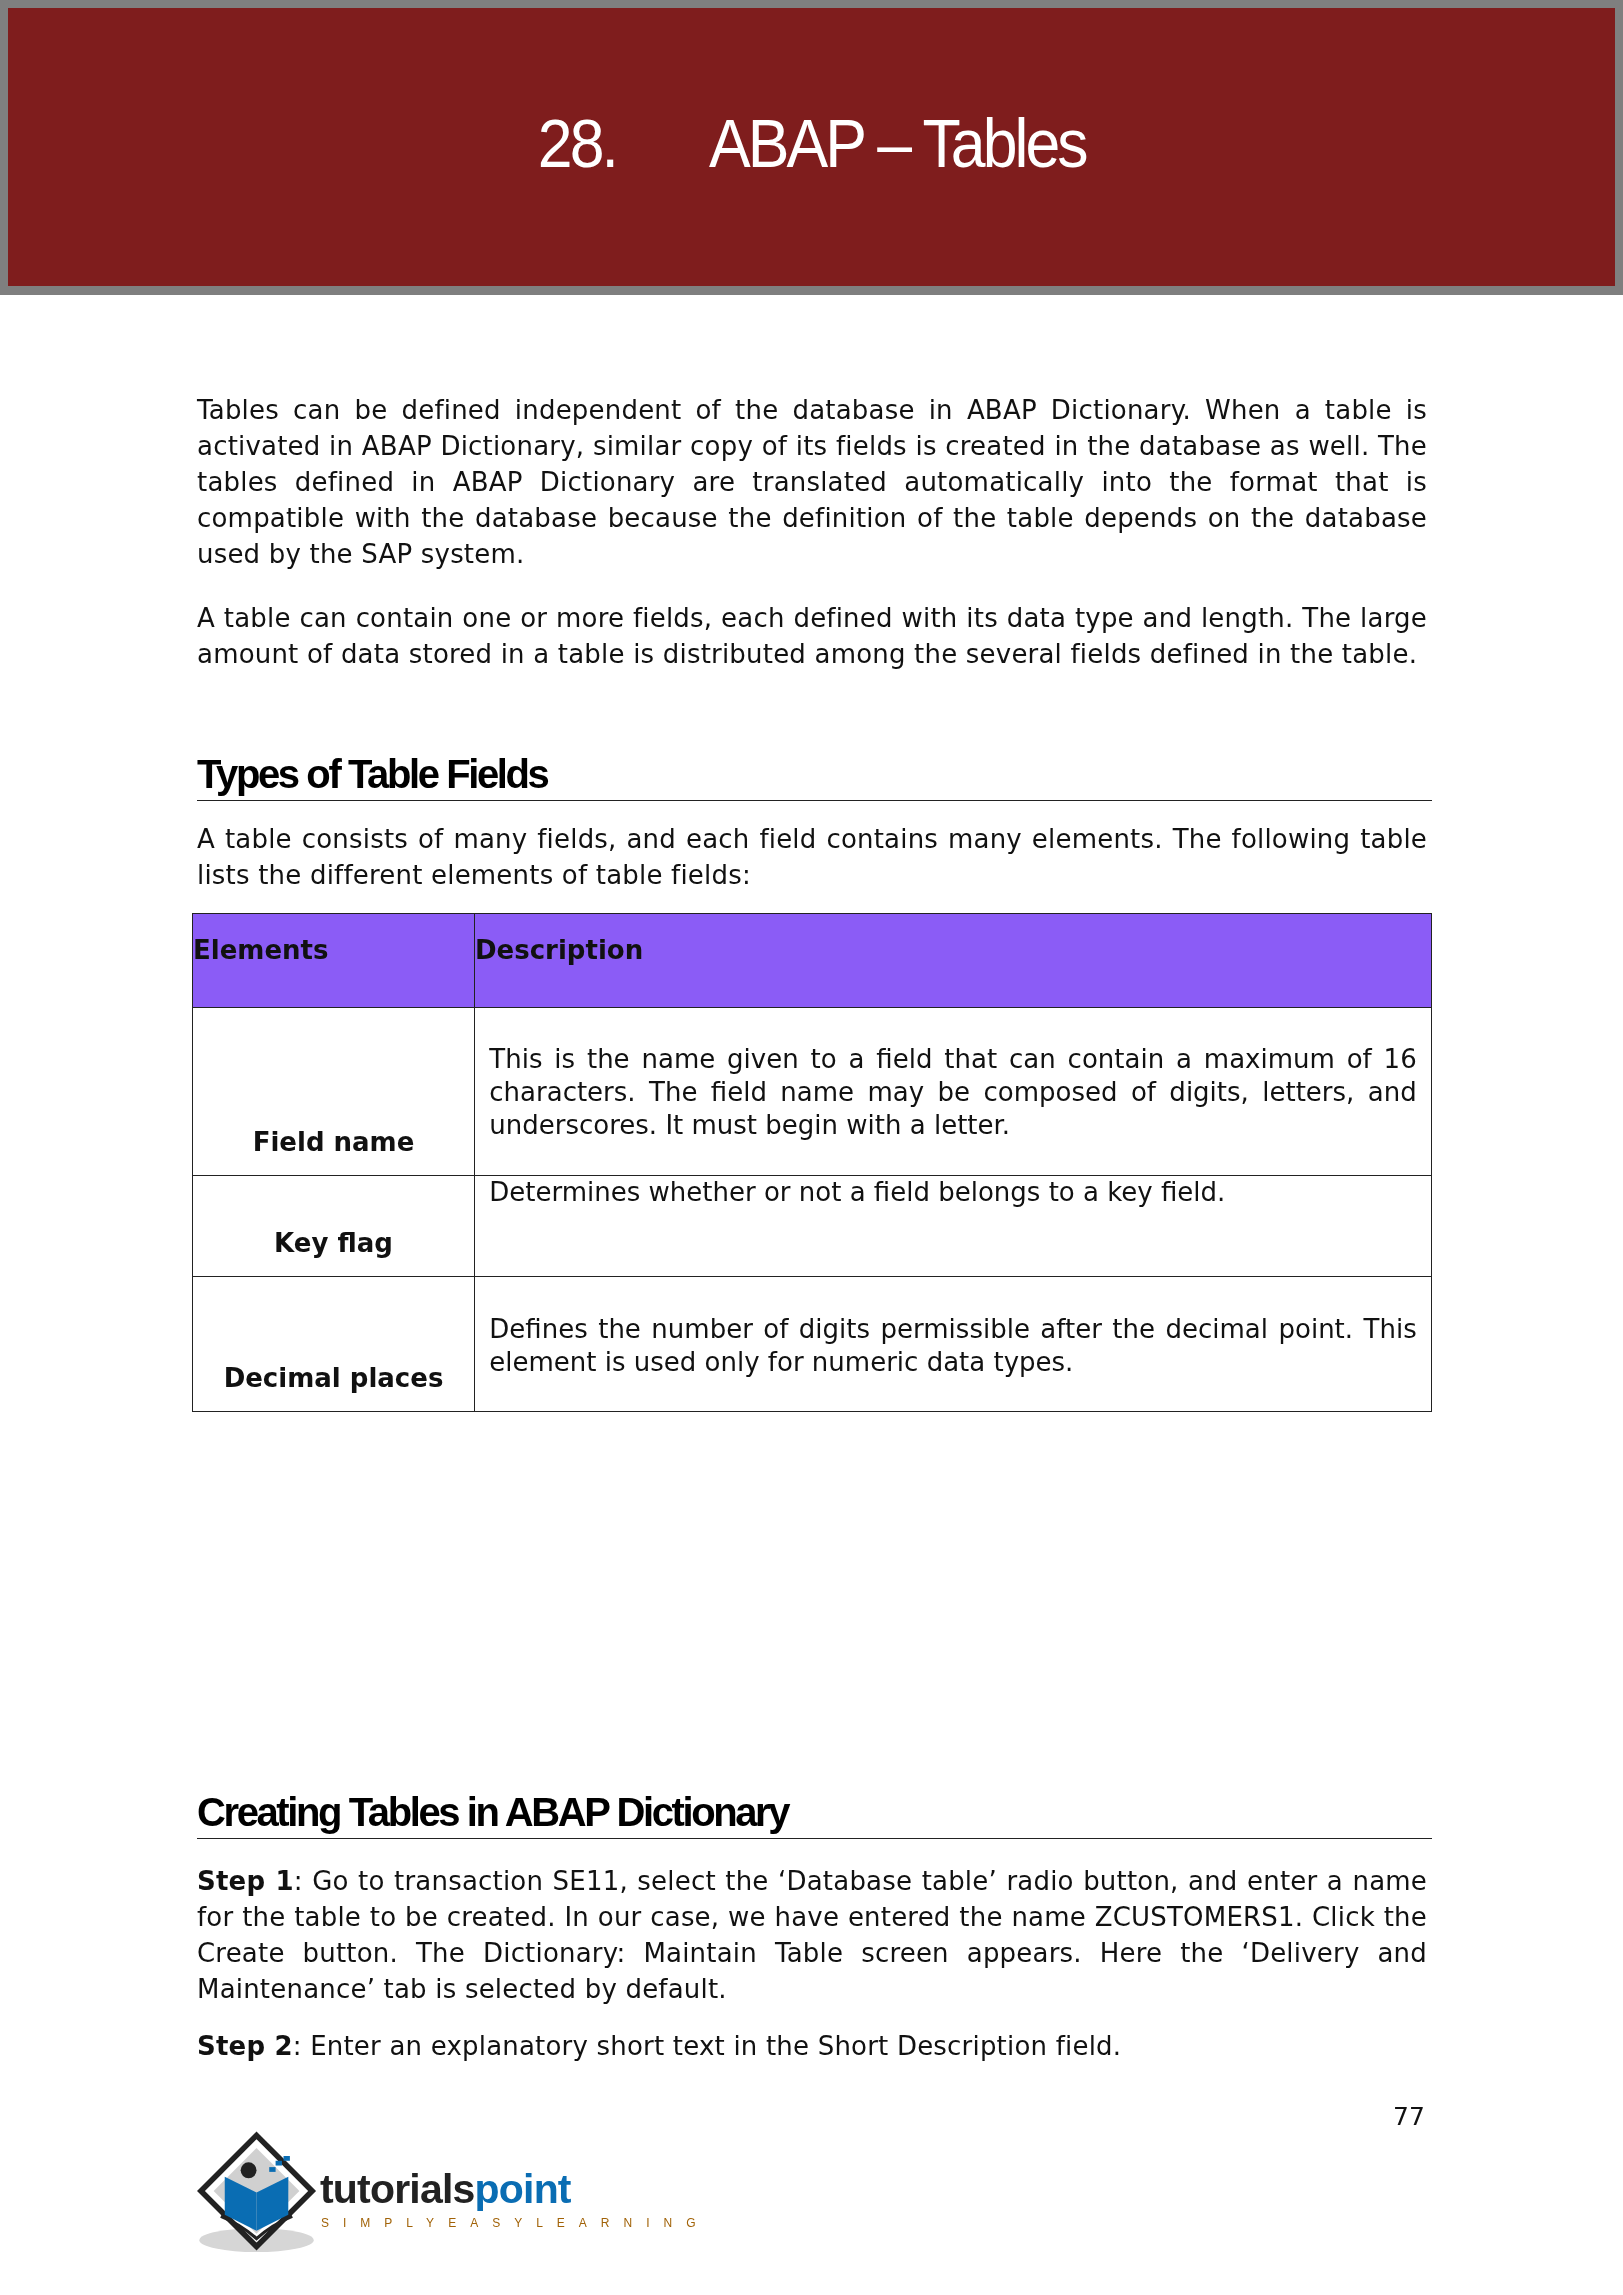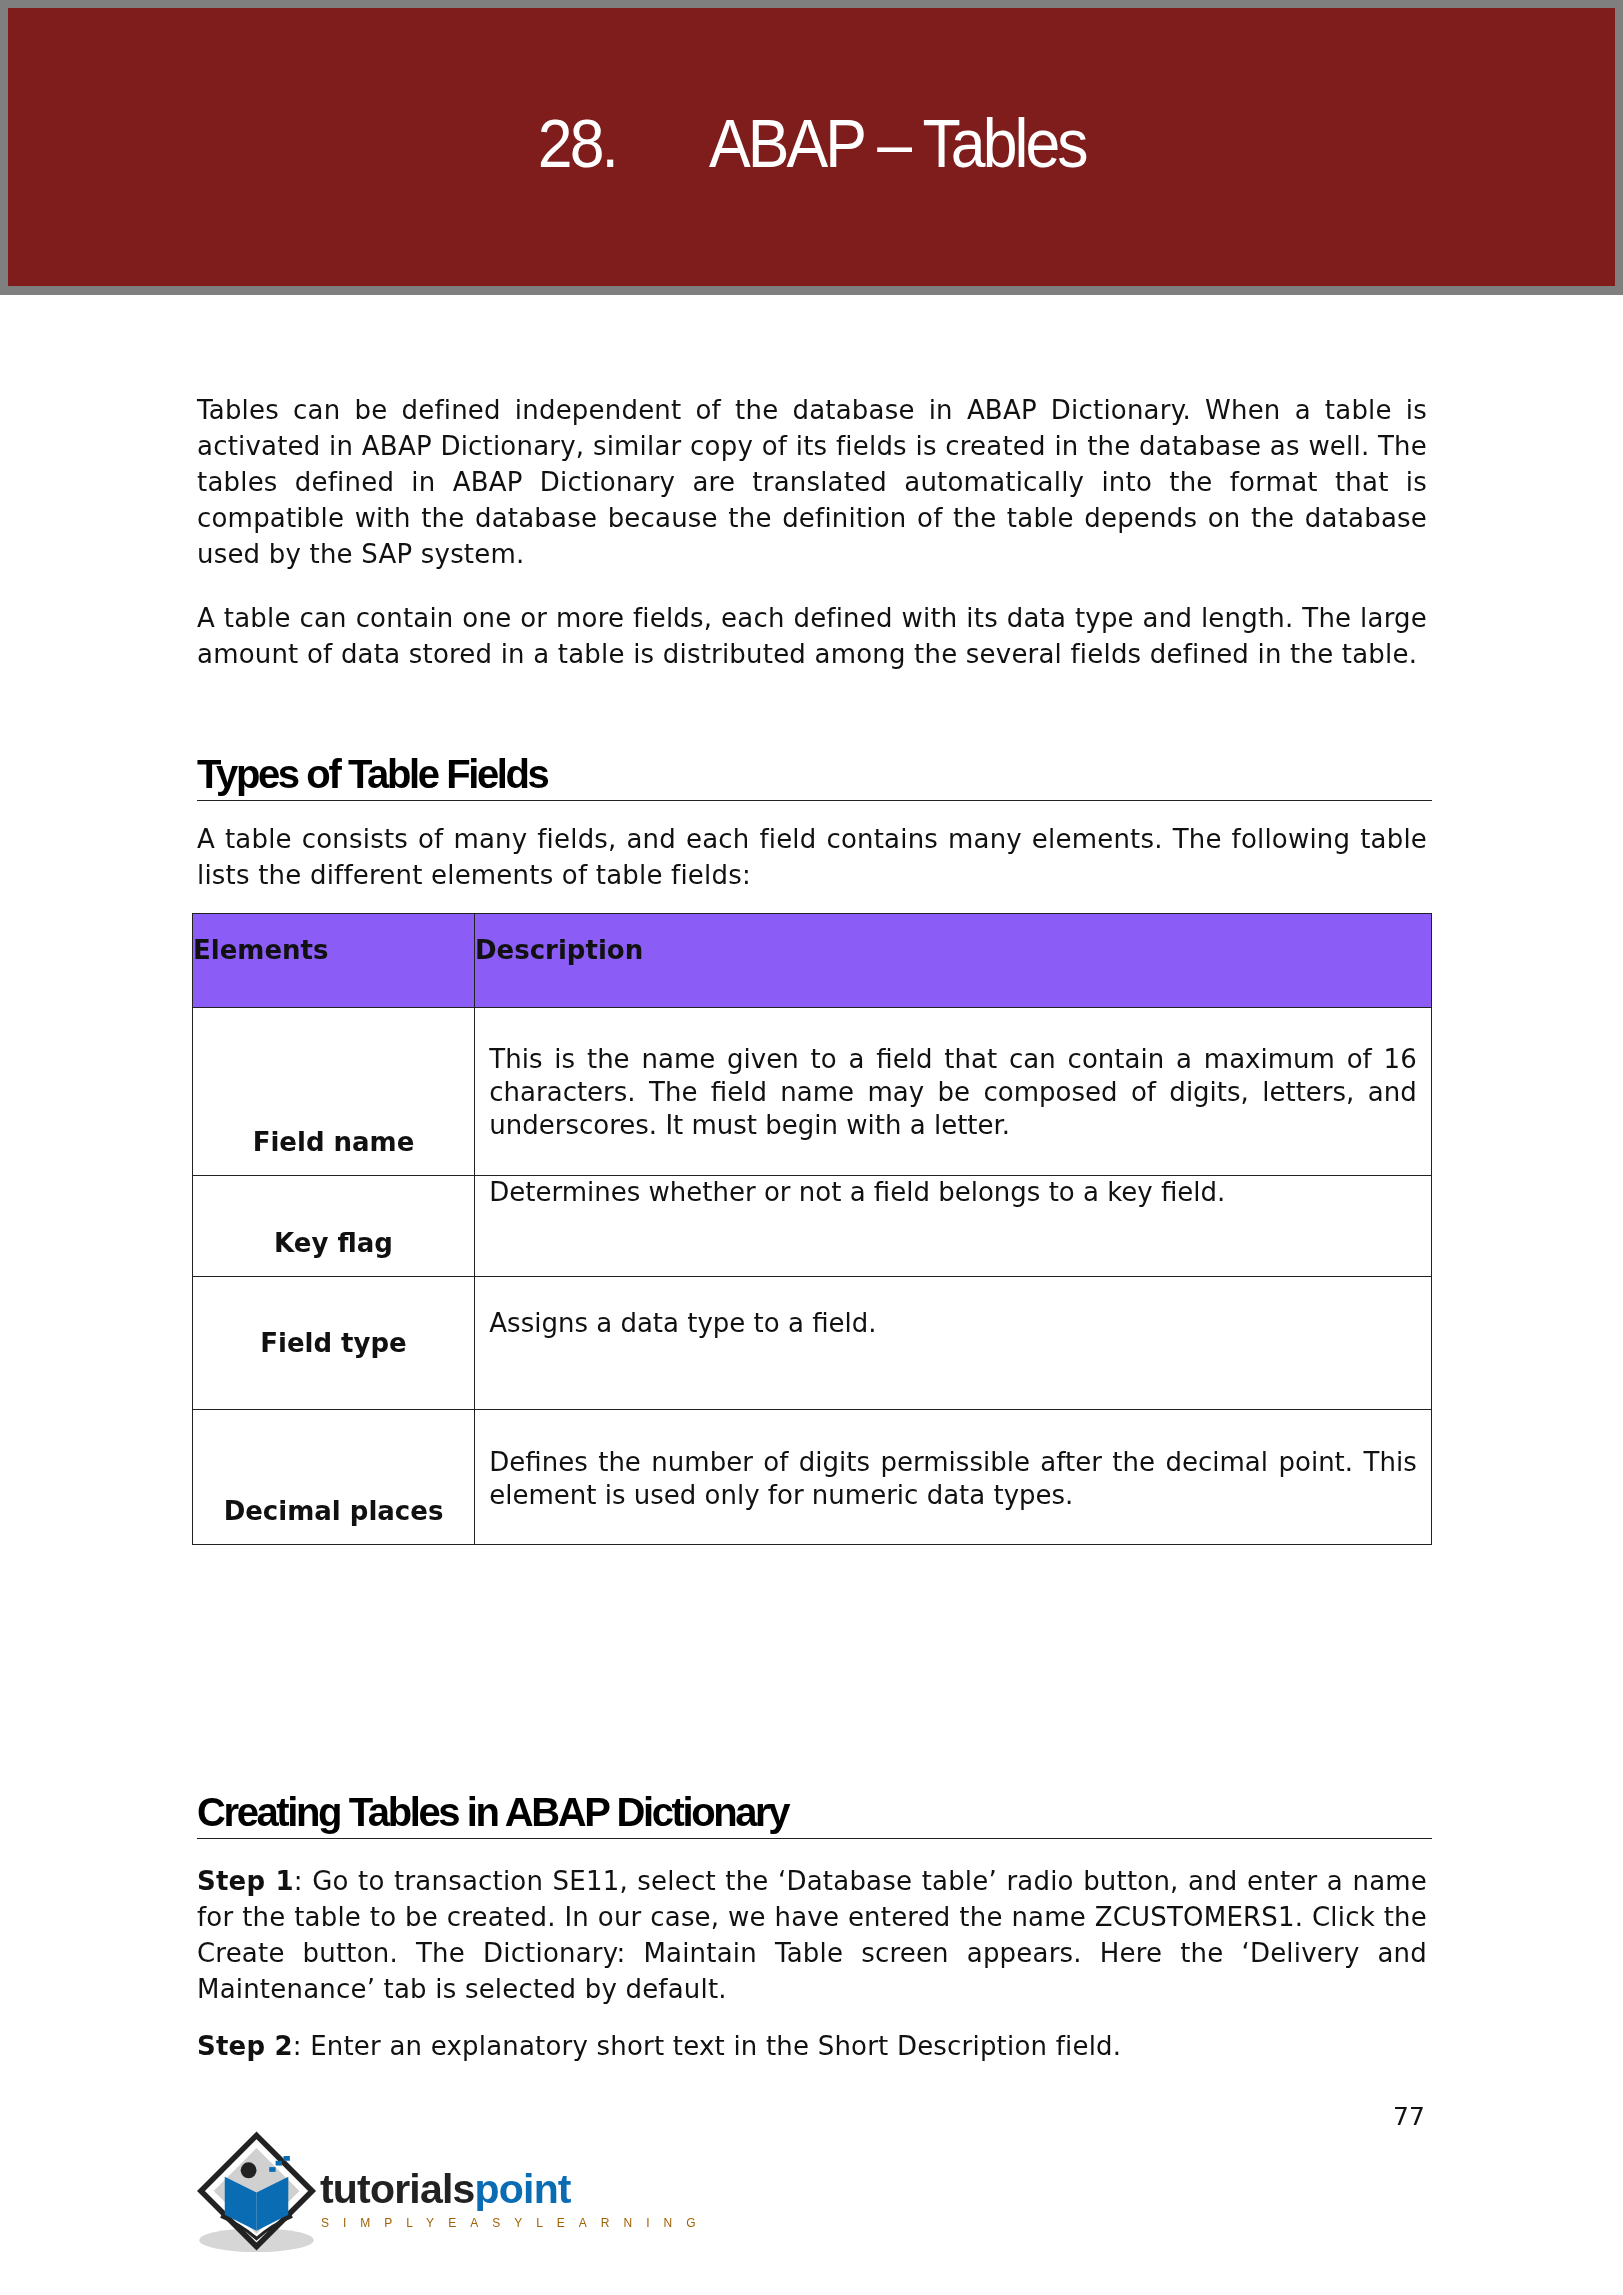--- a/index.html
+++ b/index.html
@@ -116,24 +116,20 @@
   </thead>
   <tbody>
     <tr style="height:168px">
       <td class="el">Field name</td>
       <td class="desc" style="padding-top:35px">This is the name given to a field that can contain a maximum of 16 characters. The field name may be composed of digits, letters, and underscores. It must begin with a letter.</td>
     </tr>
     <tr style="height:101px">
       <td class="el">Key flag</td>
       <td class="desc" style="padding-top:0px">Determines whether or not a field belongs to a key field.</td>
     </tr>
-    <tr style="height:133px">
-      <td class="el" style="vertical-align:middle;padding-bottom:0">Field type</td>
-      <td class="desc" style="padding-top:30px">Assigns a data type to a field.</td>
-    </tr>
     <tr style="height:135px">
       <td class="el">Decimal places</td>
       <td class="desc" style="padding-top:36px">Defines the number of digits permissible after the decimal point. This element is used only for numeric data types.</td>
     </tr>
   </tbody>
 </table>
 
 <div class="page-number">77</div>
 
 <div class="logo">

